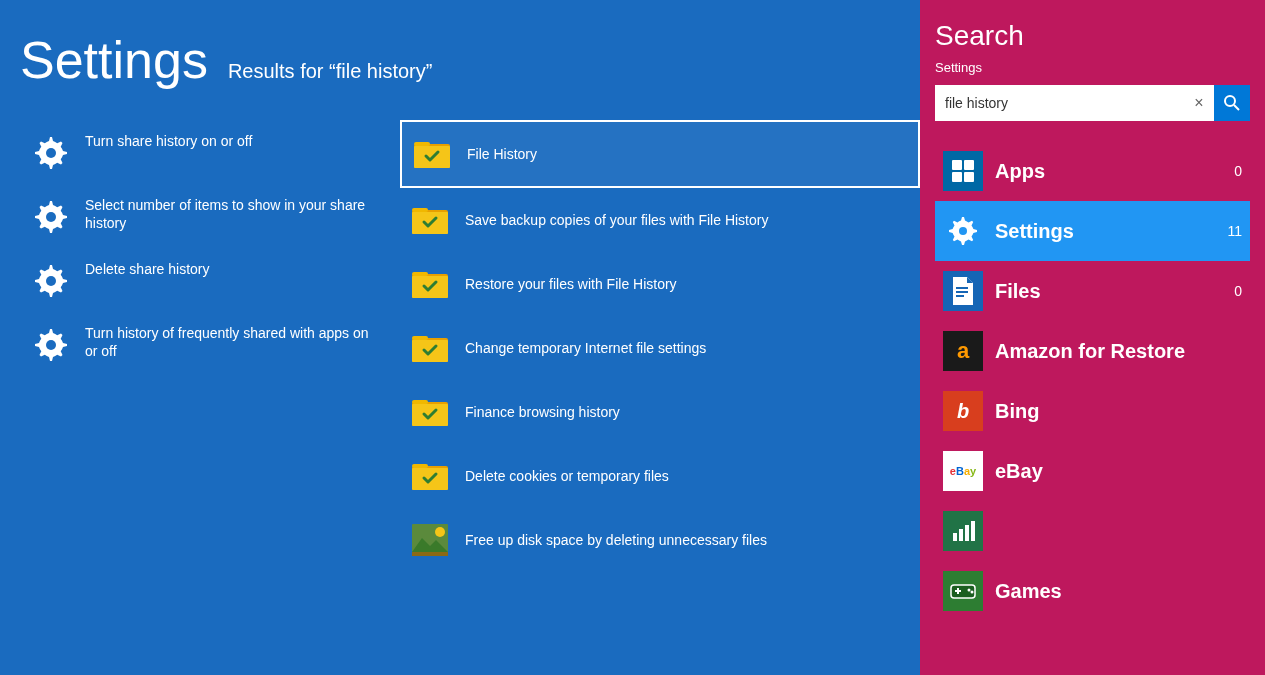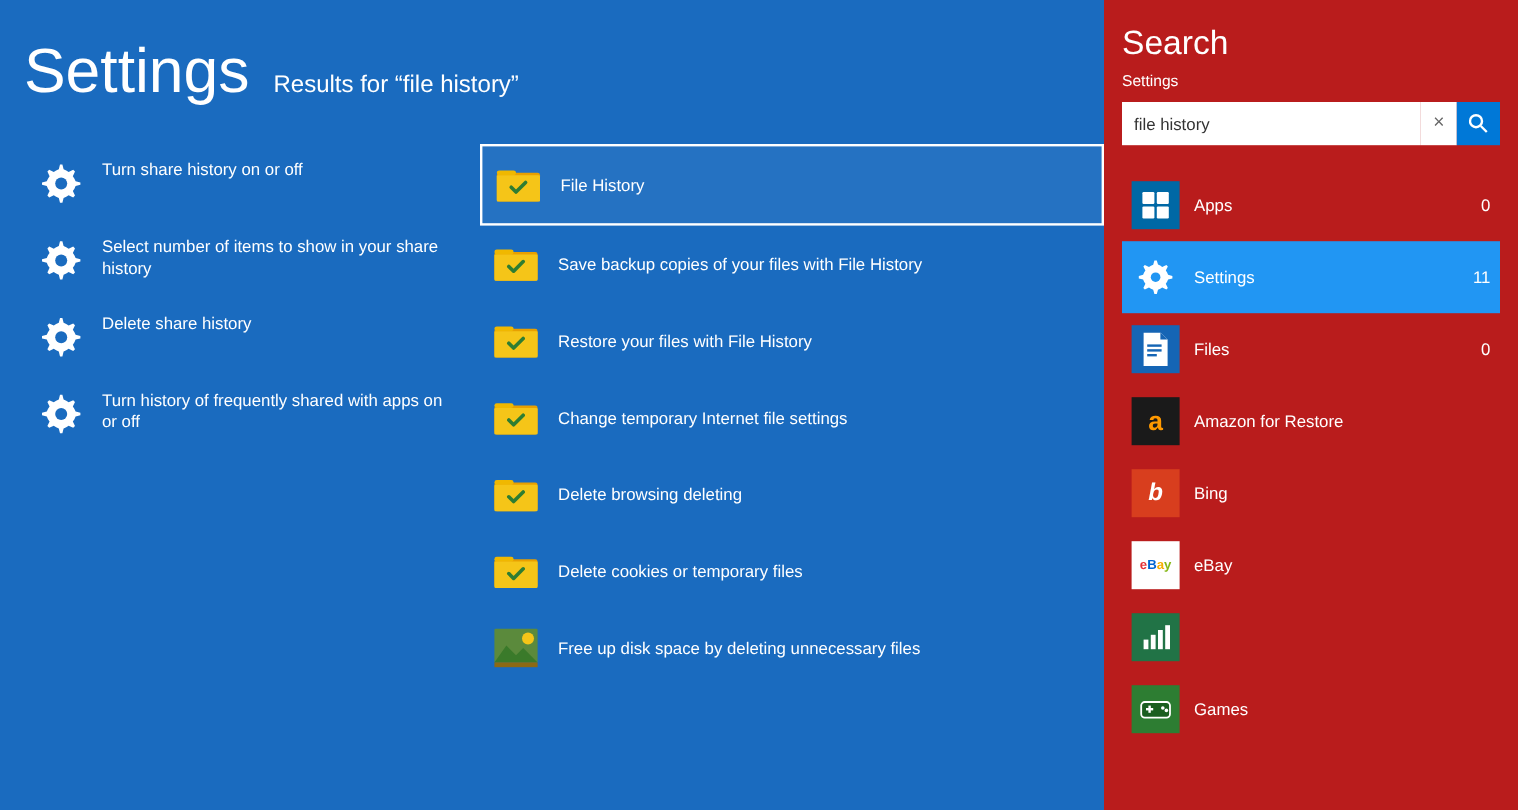--- a/index.html
+++ b/index.html
@@ -109,21 +109,21 @@
     .right-item .label {
       font-size: 14px;
       font-weight: 300;
       line-height: 1.3;
     }
 
     
     .right-panel {
       width: 345px;
       height: 675px;
-      background: #b91c1c;
+      background: #be185d;
       padding: 20px 15px;
       display: flex;
       flex-direction: column;
     }
 
     .search-title {
       font-size: 28px;
       font-weight: 200;
       margin-bottom: 8px;
     }
@@ -197,22 +197,22 @@
     .category-icon {
       width: 40px;
       height: 40px;
       flex-shrink: 0;
       display: flex;
       align-items: center;
       justify-content: center;
     }
 
     .category-label {
-      font-size: 14px;
-      font-weight: 400;
+      font-size: 20px;
+      font-weight: 700;
       flex: 1;
     }
 
     .category-count {
       font-size: 14px;
       font-weight: 300;
     }
 
     .gear-svg {
       width: 40px;
@@ -407,21 +407,21 @@
 
       <div class="right-item">
         <div class="icon">
           <svg width="40" height="40" viewBox="0 0 40 40">
             <rect x="2" y="10" width="36" height="24" rx="2" fill="#e8a000"></rect>
             <rect x="2" y="8" width="16" height="4" rx="2" fill="#f0b800"></rect>
             <rect x="2" y="12" width="36" height="22" rx="1" fill="#f5c518"></rect>
             <path d="M14 22 L18 26 L26 18" stroke="#2e7d32" stroke-width="3" fill="none" stroke-linecap="round" stroke-linejoin="round"></path>
           </svg>
         </div>
-        <span class="label">Delete browsing deleting</span>
+        <span class="label">Finance browsing history</span>
       </div>
 
       <div class="right-item">
         <div class="icon">
           <svg width="40" height="40" viewBox="0 0 40 40">
             <rect x="2" y="10" width="36" height="24" rx="2" fill="#e8a000"></rect>
             <rect x="2" y="8" width="16" height="4" rx="2" fill="#f0b800"></rect>
             <rect x="2" y="12" width="36" height="22" rx="1" fill="#f5c518"></rect>
             <path d="M14 22 L18 26 L26 18" stroke="#2e7d32" stroke-width="3" fill="none" stroke-linecap="round" stroke-linejoin="round"></path>
           </svg>

